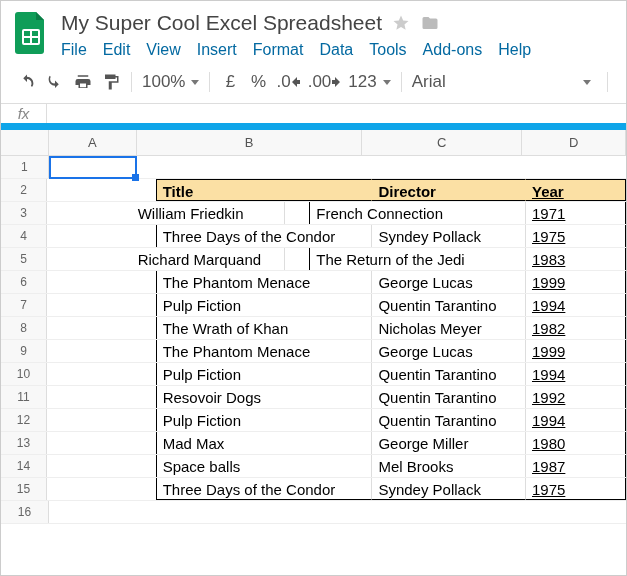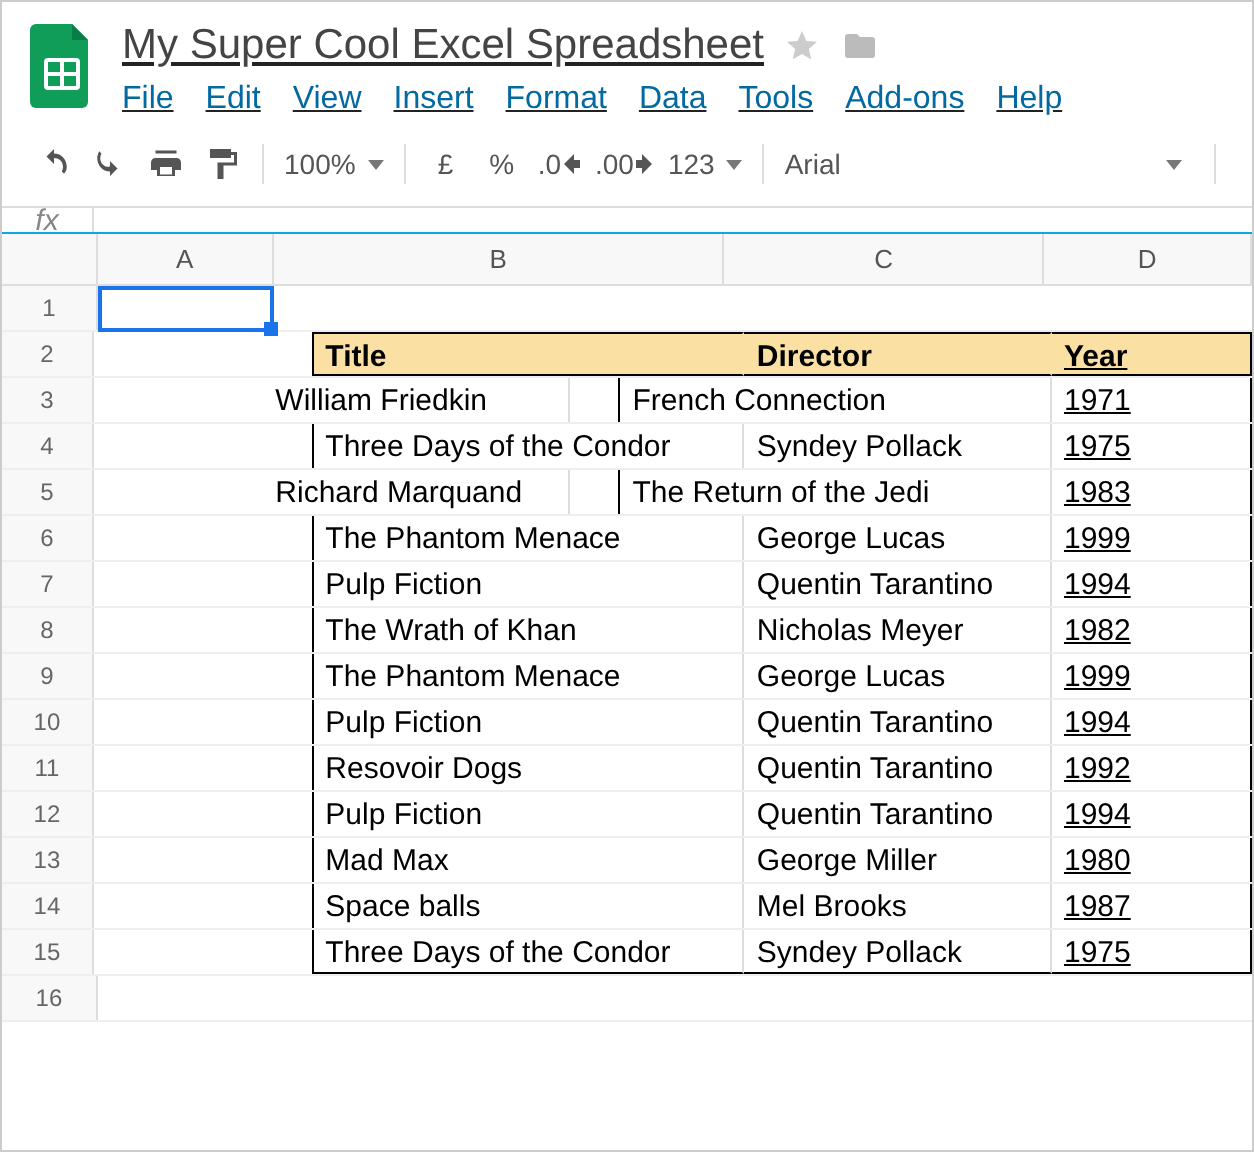--- a/index.html
+++ b/index.html
@@ -18,21 +18,21 @@
   .app-header {
     display: flex;
     align-items: flex-start;
     padding: 8px 12px 0 12px;
     gap: 12px;
   }
   .sheets-logo {
     width: 36px; height: 48px;
     display: flex; align-items: center; justify-content: center;
   }
-  .title-area { flex: 1; text-decoration: underline; }
+  .title-area { flex: 1; }
   .title-row {
     display: flex; align-items: center; gap: 10px;
     height: 28px;
   }
   .doc-title {
     font-size: 21px;
     color: #444;
     font-weight: 400;
   }
   .star-icon, .folder-icon {
@@ -60,39 +60,39 @@
     margin: 0 2px;
   }
   .tb-btn {
     display: inline-flex;
     align-items: center;
     justify-content: center;
     min-width: 20px; height: 22px;
     cursor: pointer;
     color: #555;
   }
-  .tb-text { font-size: 14px; color: #555; }
+  .tb-text { font-size: 17px; color: #555; }
   .tb-dropdown {
     display: inline-flex; align-items: center; gap: 6px;
     cursor: pointer;
   }
   .caret {
     width: 0; height: 0;
     border-left: 4px solid transparent;
     border-right: 4px solid transparent;
     border-top: 5px solid #777;
     display: inline-block;
   }
   
   .formula-bar {
     display: flex;
     align-items: center;
     border-top: 1px solid #ddd;
-    border-bottom: 1px solid #0ea5e9;
-    height: 14px;
+    border-bottom: 7px solid #0ea5e9;
+    height: 27px;
   }
   .fx {
     width: 46px;
     font-style: italic;
     color: #888;
     font-size: 15px;
     text-align: center;
     border-right: 1px solid #ddd;
     height: 100%;
     display: flex; align-items: center; justify-content: center;

